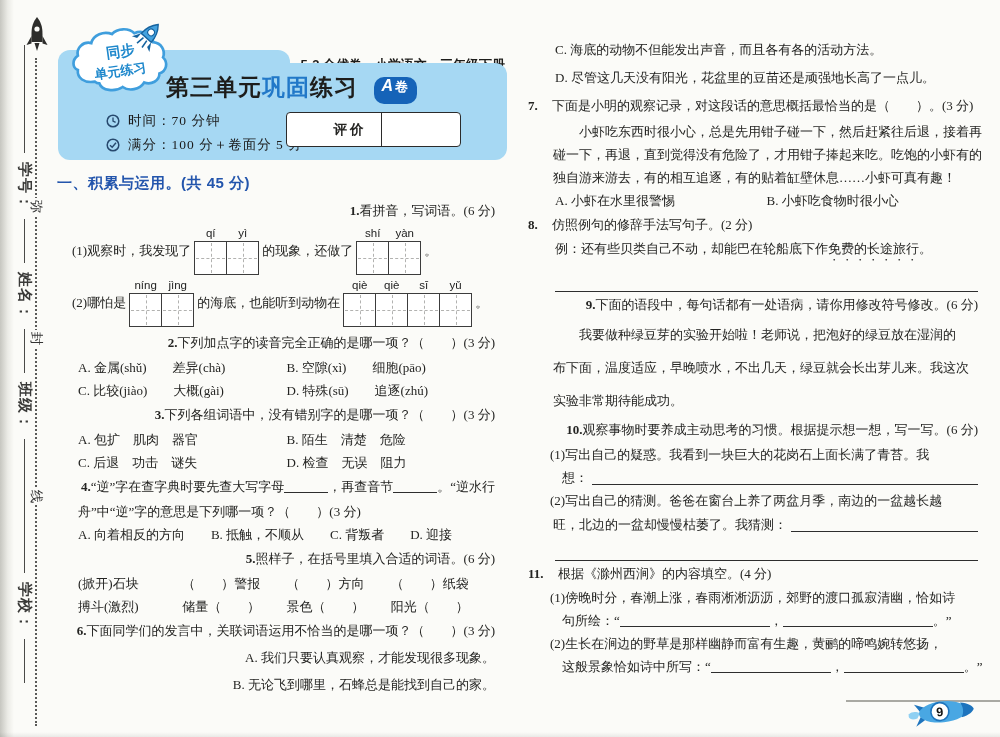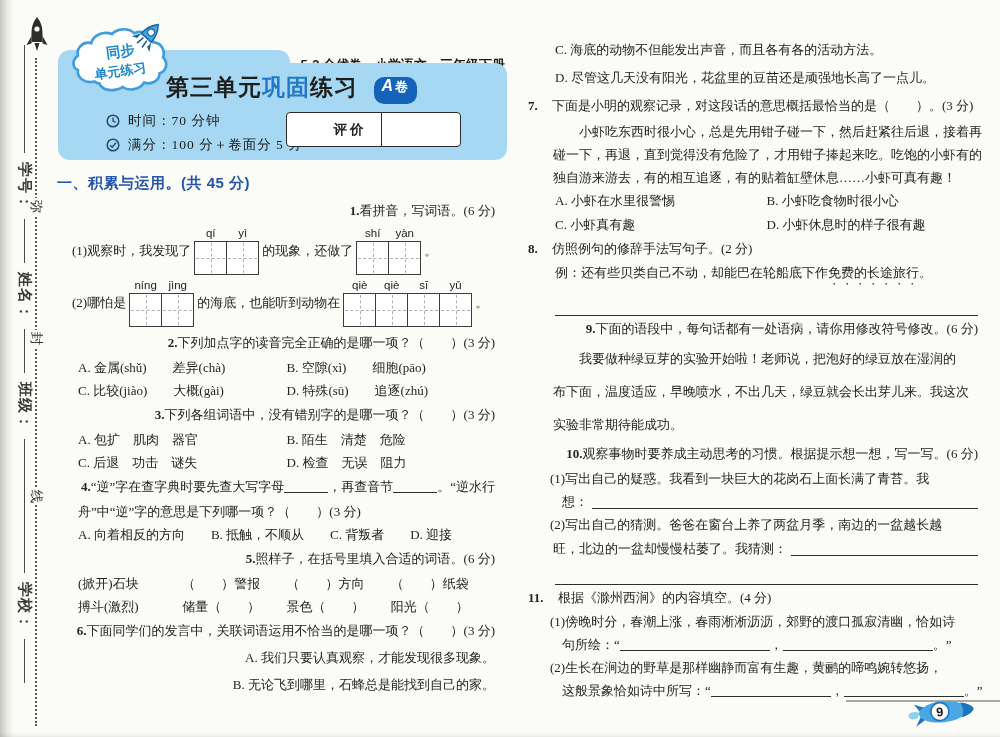--- a/index.html
+++ b/index.html
@@ -283,24 +283,20 @@
 
     <div>
       <div class="ql lh28"><b class="qnr">7.</b><span>下面是小明的观察记录，对这段话的意思概括最恰当的是（　　）。(3 分)</span></div>
       <div class="ql pL25 pind">小虾吃东西时很小心，总是先用钳子碰一下，然后赶紧往后退，接着再</div>
       <div class="ql pL25">碰一下，再退，直到觉得没有危险了，才用钳子捧起来吃。吃饱的小虾有的</div>
       <div class="ql pL25">独自游来游去，有的相互追逐，有的贴着缸壁休息……小虾可真有趣！</div>
       <div class="ql opt2 pL27" style="line-height:24px">
           <span>A. 小虾在水里很警惕</span>
           <span>B. 小虾吃食物时很小心</span>
         </div>
-      <div class="ql opt2 pL27" style="line-height:24px">
-          <span>C. 小虾真有趣</span>
-          <span>D. 小虾休息时的样子很有趣</span>
-        </div>
     </div>
 
     <div>
       <div class="ql" style="line-height:24px"><b class="qnr">8.</b><span>仿照例句的修辞手法写句子。(2 分)</span></div>
       <div class="ql pL27" style="line-height:24px"><span>例：还有些贝类自己不动，却能巴在轮船底下作</span><span class="emph">免费的长途旅行</span><span>。</span></div>
       <div class="blankline"></div>
     </div>
 
     <div>
       <div class="ql stem"><b class="qnr">9.</b><span>下面的语段中，每句话都有一处语病，请你用修改符号修改。(6 分)</span></div>

